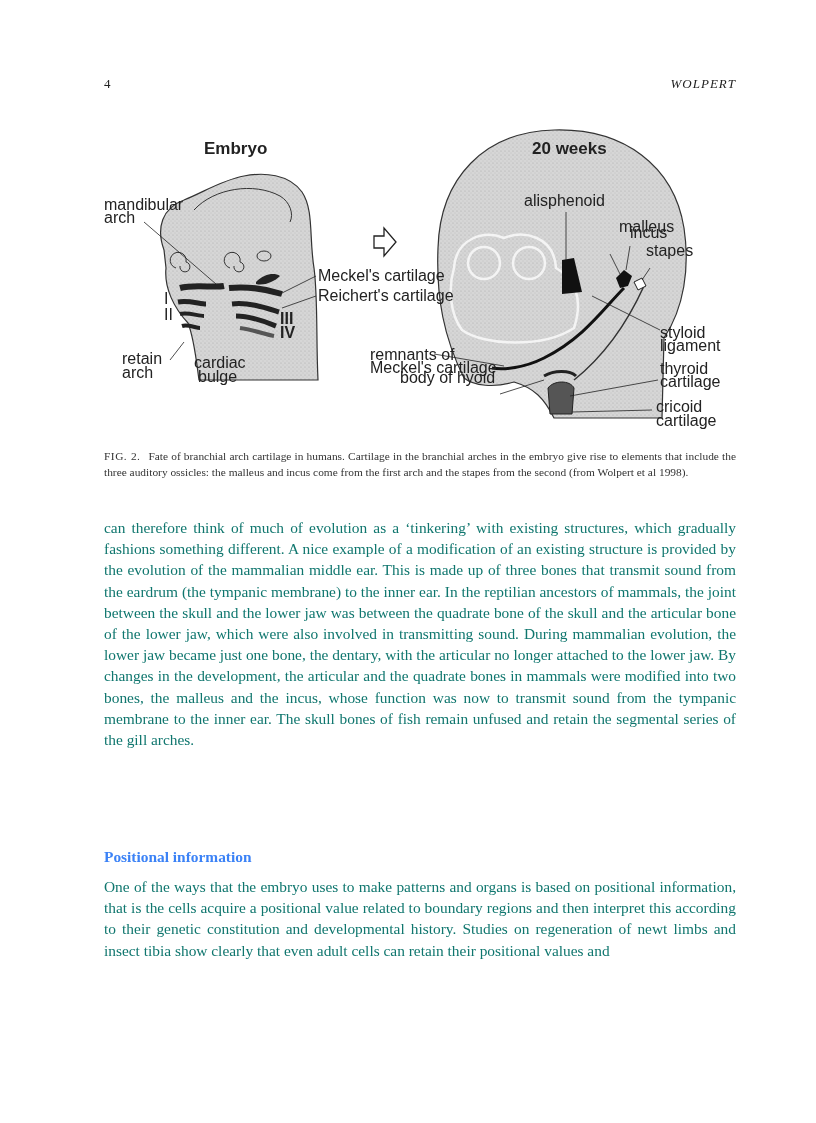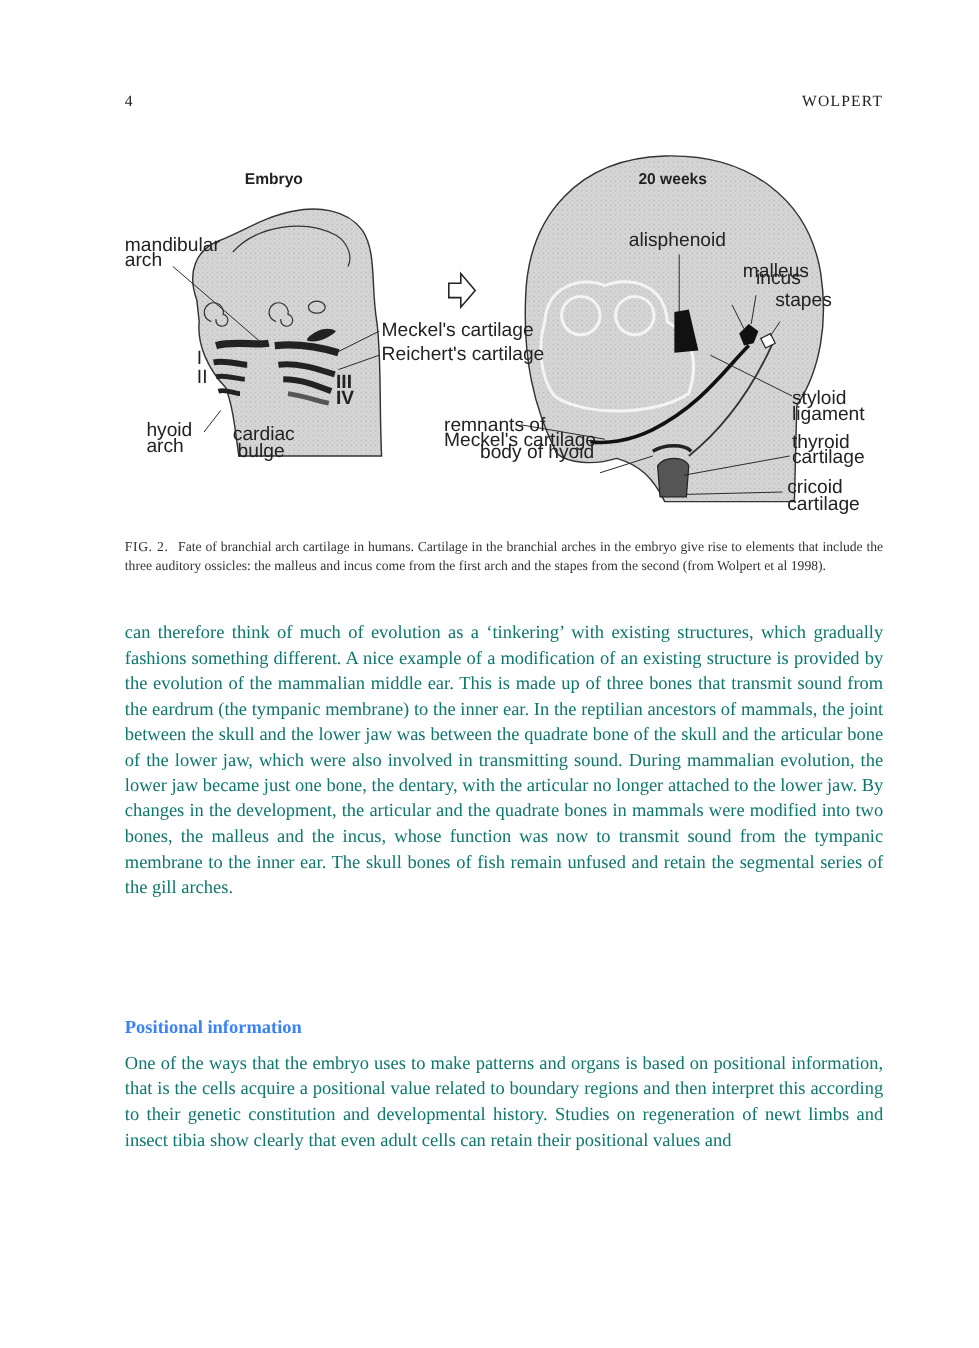--- a/index.html
+++ b/index.html
@@ -1,25 +1,25 @@
 <!DOCTYPE html>
 <html><head>
 <meta charset="utf-8">
 <style>
   html, body { margin:0; padding:0; background:#ffffff; }
   body { width:816px; height:1123px; position:relative; overflow:hidden; color:#222; }
   .serif { font-family: "Liberation Serif", "DejaVu Serif", serif; }
   .sans { font-family: "Liberation Sans", "DejaVu Sans", sans-serif; }
   .running-head { position:absolute; top:76px; left:104px; width:632px; height:16px; font-size:13px; }
   .page-num { position:absolute; left:0; top:0; }
-  .author { position:absolute; right:0; top:0; letter-spacing:1px; }
+  .author { position:absolute; right:0; top:0; letter-spacing:1px;font-style:italic; }
   .figure { position:absolute; left:104px; top:118px; width:632px; height:318px; }
   .figure svg { position:absolute; left:0; top:0; }
   .lbl { position:absolute; font-size:16px; line-height:13px; color:#222; white-space:nowrap; }
-  .lbl.bold { font-weight:bold; font-size:13px; }
+  .lbl.bold { font-weight:bold; font-size:17px; }
   .caption { position:absolute; left:104px; top:448px; width:632px; font-size:11.4px; line-height:16px; color:#333; text-align:justify; }
   .caption .fig-label { letter-spacing:0.5px; margin-right:8px; }
   .body-text { position:absolute; left:104px; width:632px; font-size:15.4px; line-height:21.2px; text-align:justify; color:#0f766e; }
   .body-text p { margin:0; }
   .para1 { top:517px; }
   .section-title { position:absolute; left:104px; top:848px; font-size:15.4px; font-weight:bold; color:#3b82f6; }
   .para2 { top:876px; }
 </style>
 </head>
 <body>
@@ -96,21 +96,21 @@
     </g>
   </svg>
 
   <span class="lbl bold" style="left:100px;top:24px;">Embryo</span>
   <span class="lbl" style="left:0;top:80px;">mandibular</span>
   <span class="lbl" style="left:0;top:93px;">arch</span>
   <span class="lbl" style="left:60px;top:174px;">I</span>
   <span class="lbl" style="left:60px;top:190px;">II</span>
   <span class="lbl" style="left:176px;top:194px;font-weight:bold;">III</span>
   <span class="lbl" style="left:176px;top:208px;font-weight:bold;">IV</span>
-  <span class="lbl" style="left:18px;top:234px;">hyoid</span>
+  <span class="lbl" style="left:18px;top:234px;">retain</span>
   <span class="lbl" style="left:18px;top:248px;">arch</span>
   <span class="lbl" style="left:90px;top:238px;">cardiac</span>
   <span class="lbl" style="left:94px;top:252px;">bulge</span>
   <span class="lbl" style="left:214px;top:151px;">Meckel's cartilage</span>
   <span class="lbl" style="left:214px;top:171px;">Reichert's cartilage</span>
 
   <span class="lbl bold" style="left:428px;top:24px;">20 weeks</span>
   <span class="lbl" style="left:420px;top:76px;">alisphenoid</span>
   <span class="lbl" style="left:470px;top:102px;padding-left:45px;">malleus</span>
   <span class="lbl" style="left:526px;top:108px;">incus</span>

